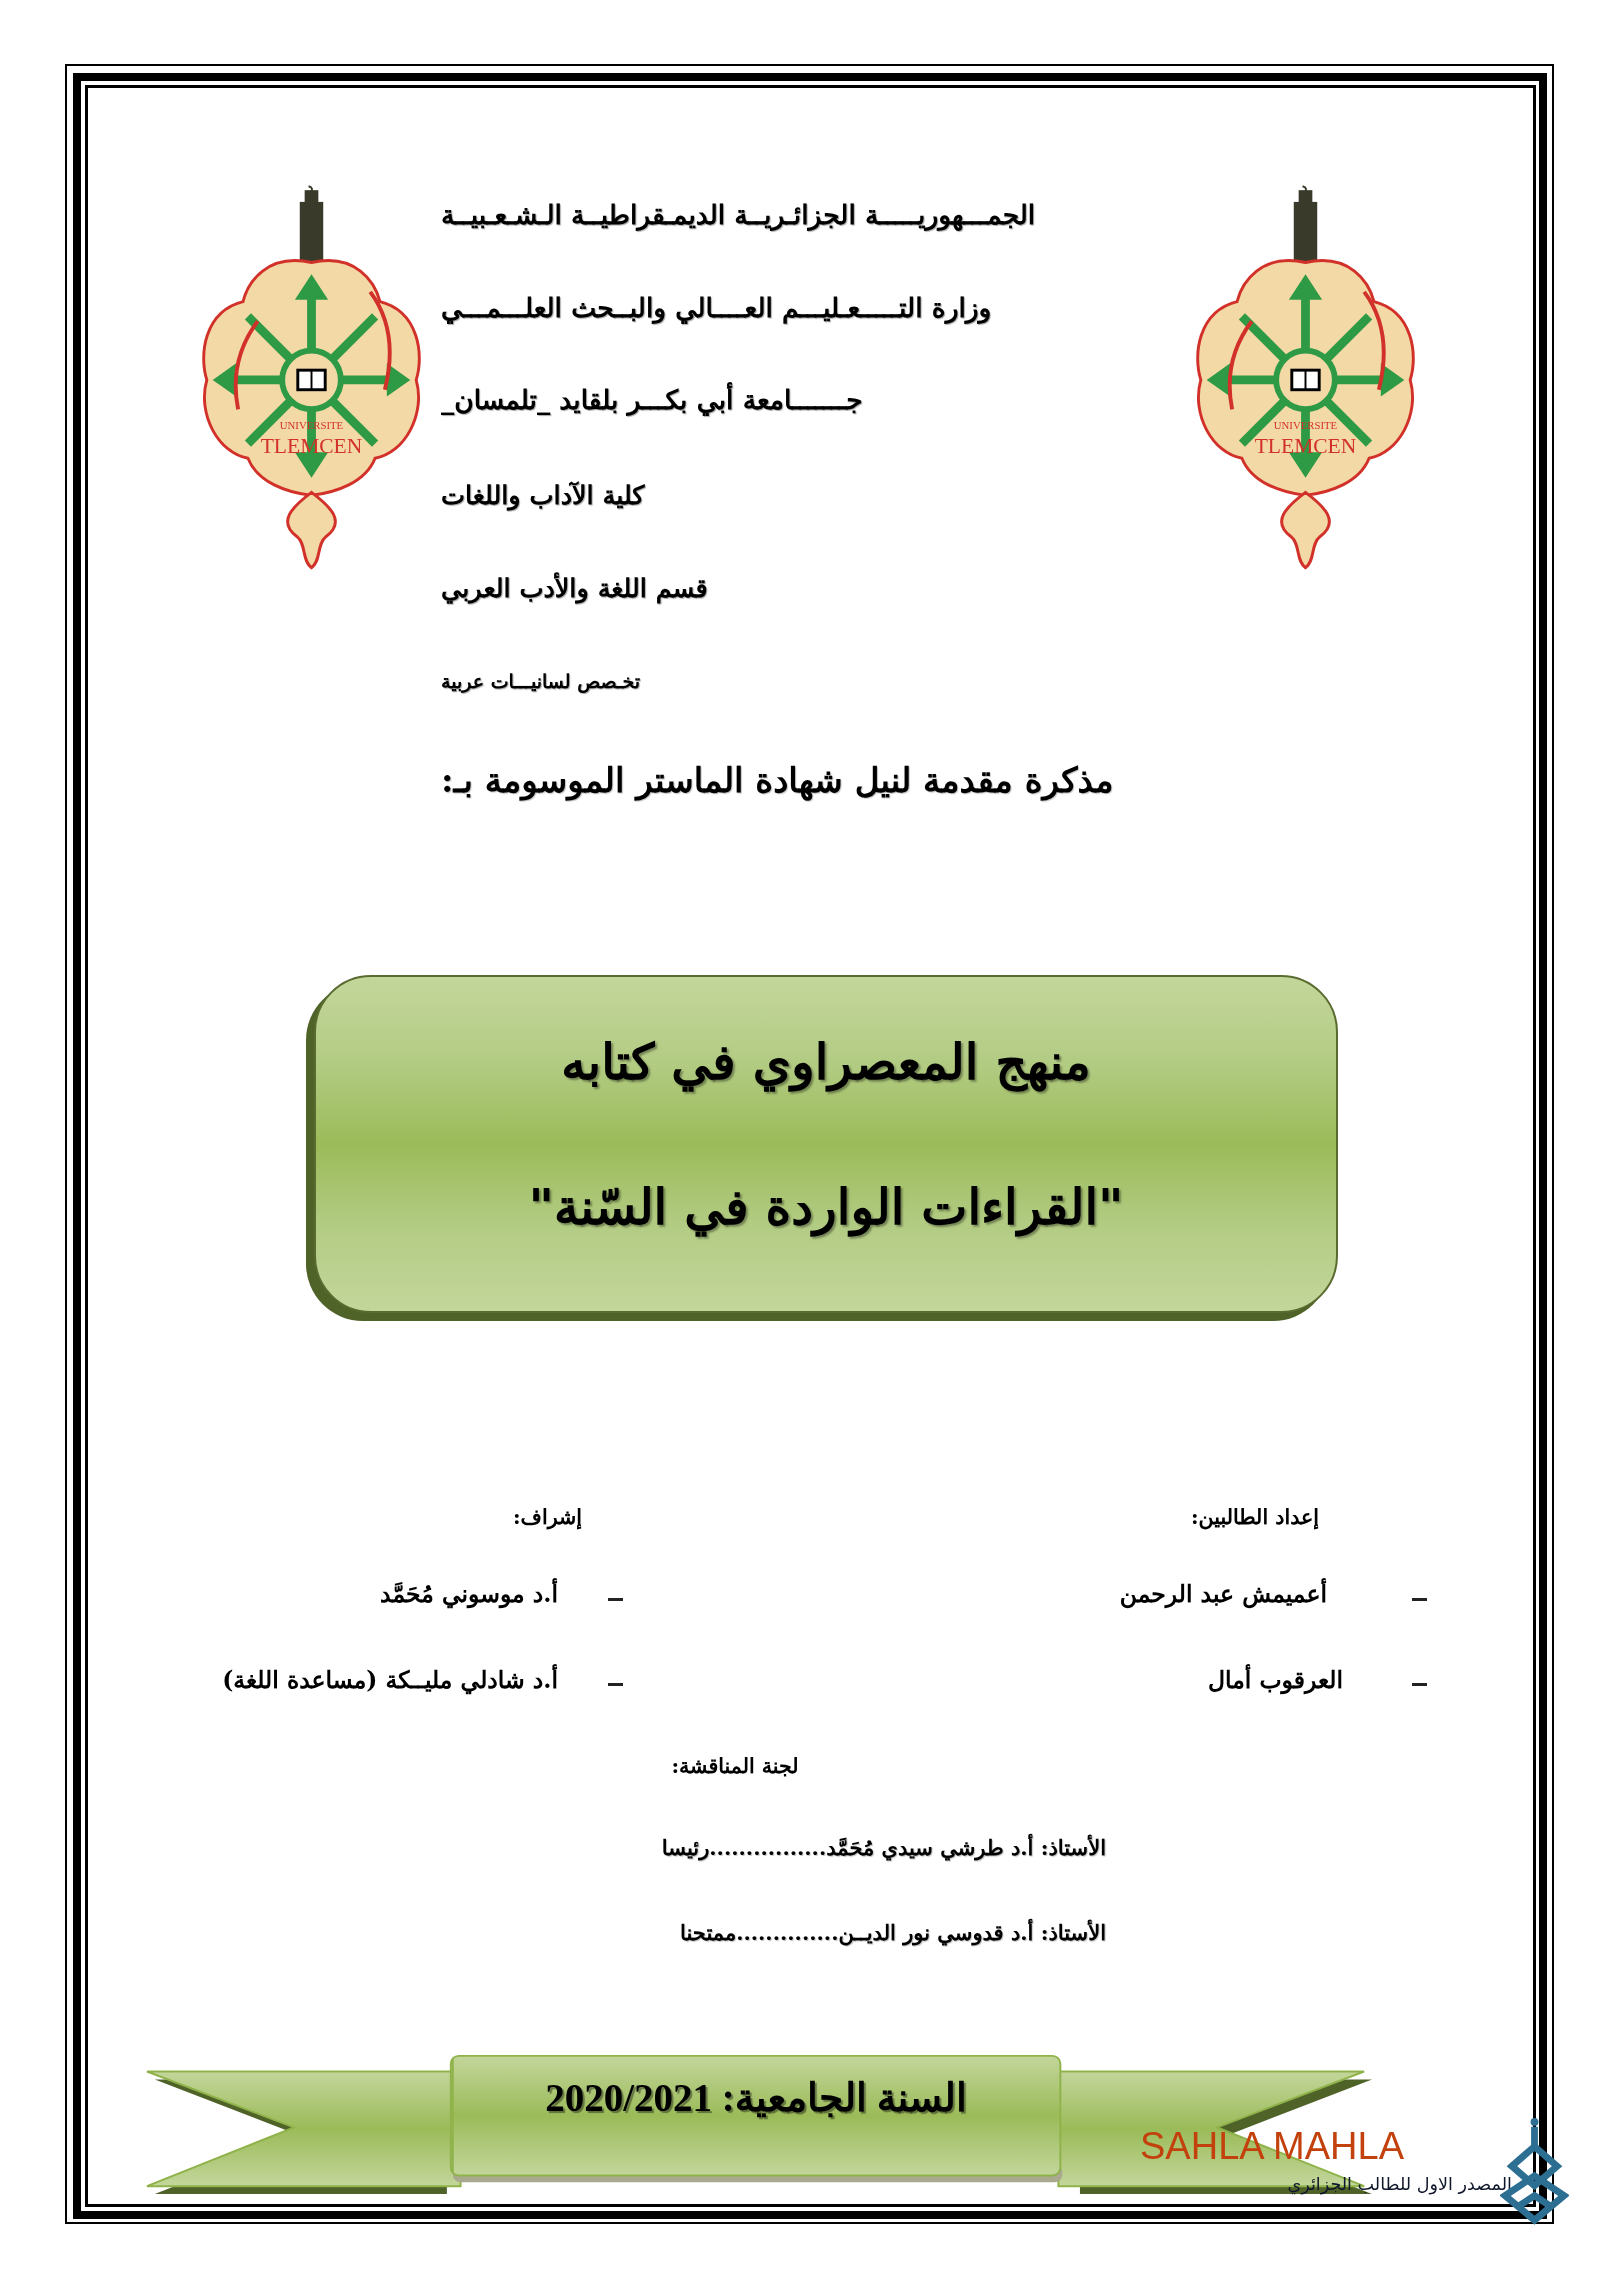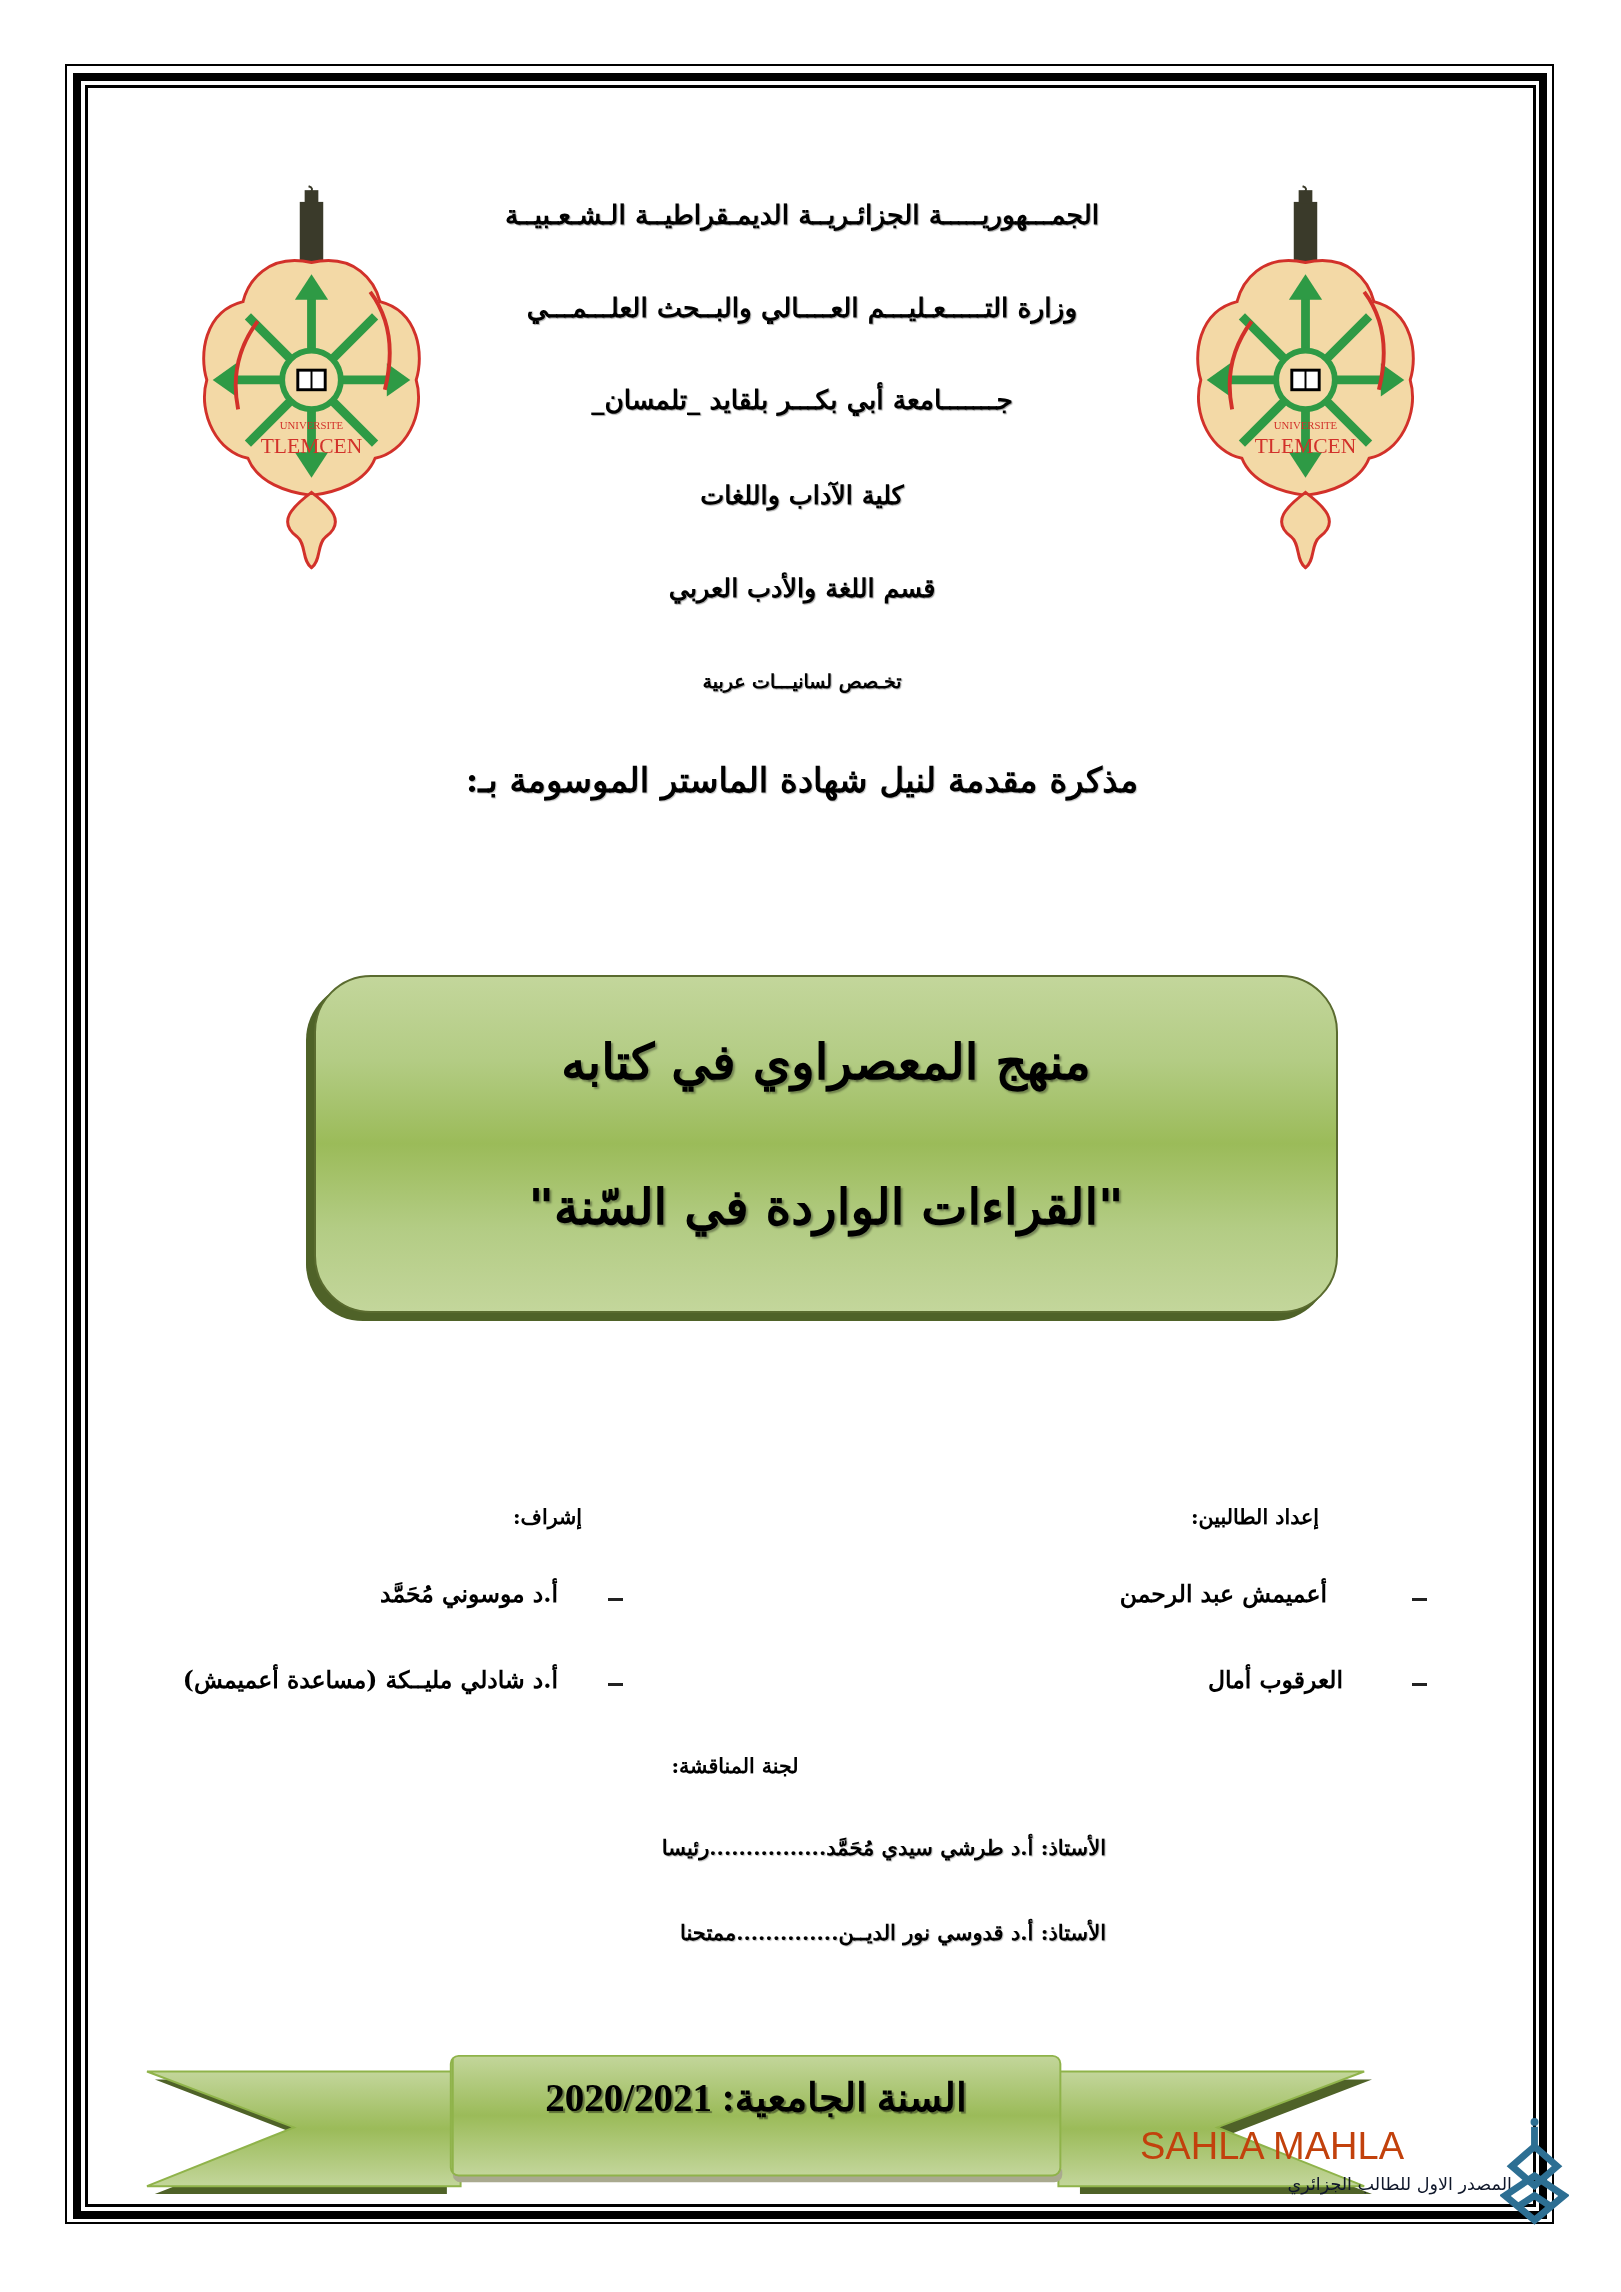--- a/index.html
+++ b/index.html
@@ -44,23 +44,23 @@
       position: absolute;
       width: 225px;
       height: 387px;
     }
     .logo-left  { left: 199px;  top: 184px; }
     .logo-right { left: 1193px; top: 184px; }
 
     
     .hline {
       position: absolute;
-      left: 459px;
+      left: 441px;
       width: 686px;
-      text-align: center;
+      text-align: left;
       font-weight: bold;
       white-space: nowrap;
       text-shadow: 1px 1px 1px rgba(0,0,0,0.35);
     }
     .h-republic { top: 199px; font-size: 26.5px; letter-spacing: 1px; }
     .h-ministry { top: 292px; font-size: 26.5px; letter-spacing: 1px; }
     .h-univ     { top: 384px; font-size: 26.5px; }
     .h-faculty  { top: 480px; font-size: 25.5px; }
     .h-dept     { top: 573px; font-size: 25.5px; }
     .h-spec     { top: 670px; font-size: 19px; }
@@ -270,21 +270,21 @@
 <div class="label lbl-students">إعداد الطالبين:</div>
 <div class="dash dash-stu-1"></div>
 <div class="person stu-1">أعميمش عبد الرحمن</div>
 <div class="dash dash-stu-2"></div>
 <div class="person stu-2">العرقوب أمال</div>
 
 <div class="label lbl-supervision">إشراف:</div>
 <div class="dash dash-sup-1"></div>
 <div class="person sup-1">أ.د موسوني مُحَمَّد</div>
 <div class="dash dash-sup-2"></div>
-<div class="person sup-2">أ.د شادلي مليــكة (مساعدة أعميمش)</div>
+<div class="person sup-2">أ.د شادلي مليــكة (مساعدة اللغة)</div>
 
 <div class="lbl-committee">لجنة المناقشة:</div>
 <div class="jury jury-1">الأستاذ: أ.د طرشي سيدي مُحَمَّد................رئيسا</div>
 <div class="jury jury-2">الأستاذ: أ.د قدوسي نور الديــن..............ممتحنا</div>
 
 <svg class="ribbon" viewBox="0 0 1270 150">
   <defs>
     <linearGradient id="rg" x1="0" y1="0" x2="0" y2="1">
       <stop offset="0" stop-color="#c3d69b"></stop>
       <stop offset="0.5" stop-color="#9bbb59"></stop>

